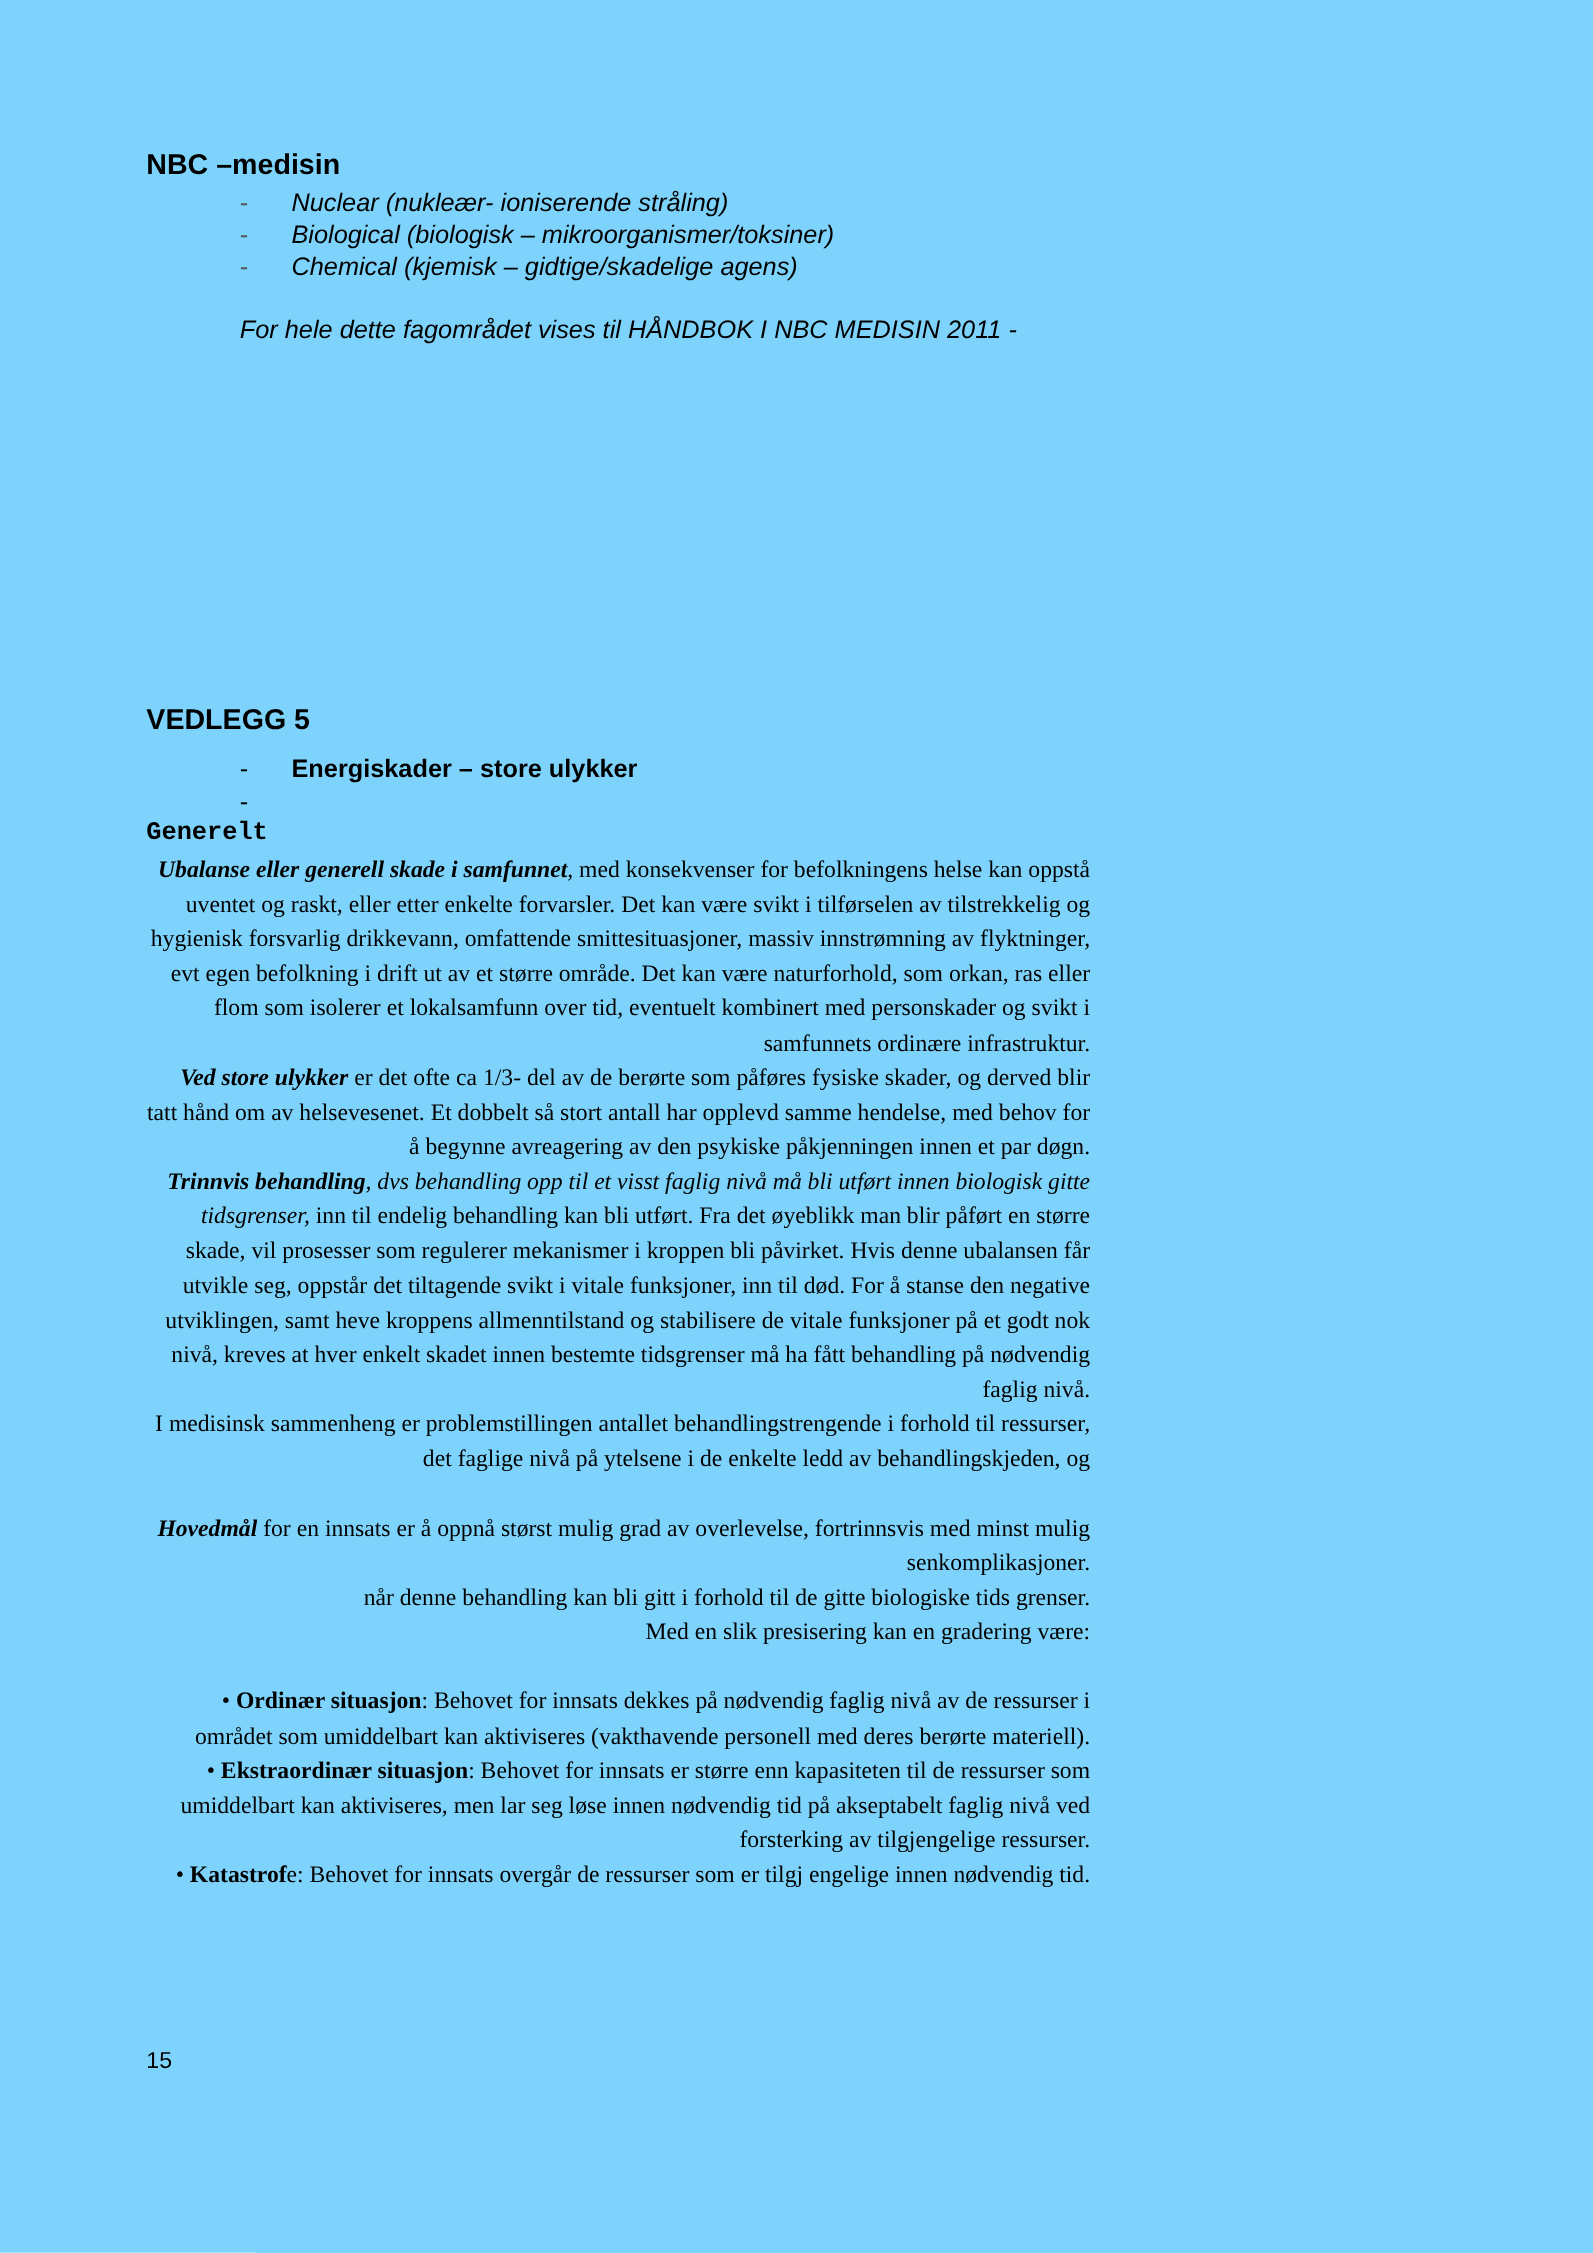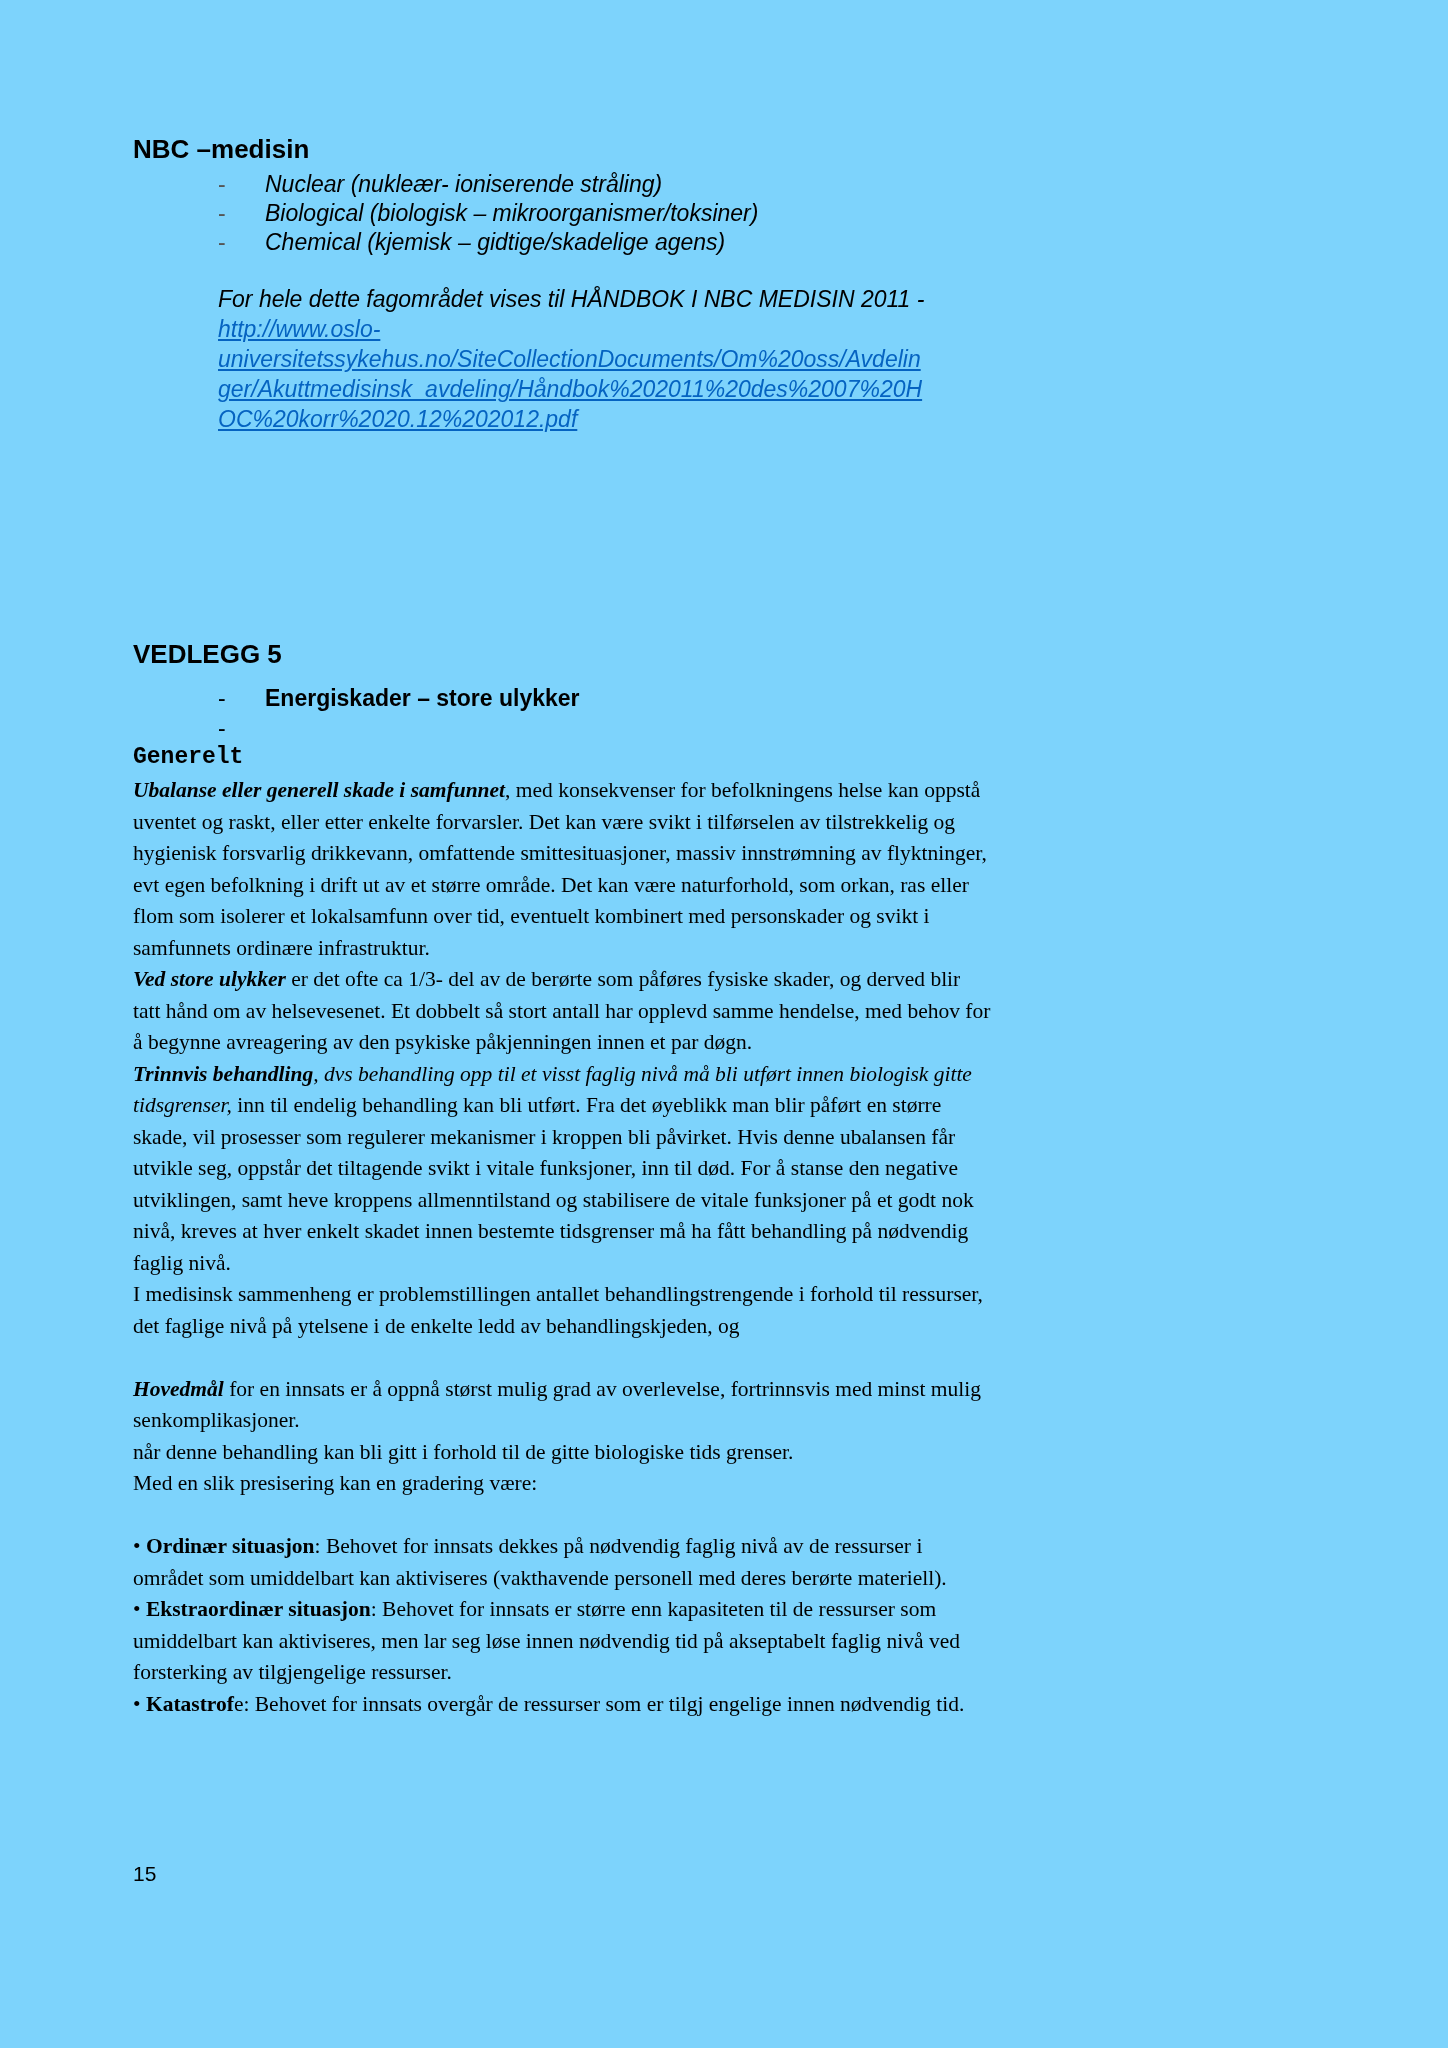--- a/index.html
+++ b/index.html
@@ -100,21 +100,21 @@
     font-weight: bold;
     line-height: 29px;
     margin-top: 0;
   }
   .body-text {
     margin-top: 3px;
     width: 858px;
     font-family: "Liberation Serif", serif;
     font-size: 21.5px;
     line-height: 31.5px;
-    text-align: left;
+    text-align: right;
   }
   .body-p { margin: 0; }
   .body-p.gap { margin-top: 31.5px; }
   .seg-bi { font-weight: bold; font-style: italic; }
   .seg-b  { font-weight: bold; }
   .seg-i  { font-style: italic; }
   .seg-n  { }
 
   
   .page-footer {
@@ -144,26 +144,20 @@
         <span class="li-text-italic">Biological (biologisk – mikroorganismer/toksiner)</span>
       </li>
       <li>
         <span class="dash">-</span>
         <span class="li-text-italic">Chemical (kjemisk – gidtige/skadelige agens)</span>
       </li>
     </ul>
 
     <div class="indent-block">
       <p class="intro-line">For hele dette fagområdet vises til HÅNDBOK I NBC MEDISIN 2011 -</p>
-      <a class="doc-link" href="#">
-        <span class="link-line">http://www.oslo-</span>
-        <span class="link-line">universitetssykehus.no/SiteCollectionDocuments/Om%20oss/Avdelin</span>
-        <span class="link-line">ger/Akuttmedisinsk_avdeling/Håndbok%202011%20des%2007%20H</span>
-        <span class="link-line">OC%20korr%2020.12%202012.pdf</span>
-      </a>
     </div>
   </section>
 
   <section class="vedlegg-section">
     <h1 class="vedlegg-title">VEDLEGG 5</h1>
 
     <ul class="vedlegg-list">
       <li>
         <span class="dash">-</span>
         <span class="li-text-bold">Energiskader – store ulykker</span>

